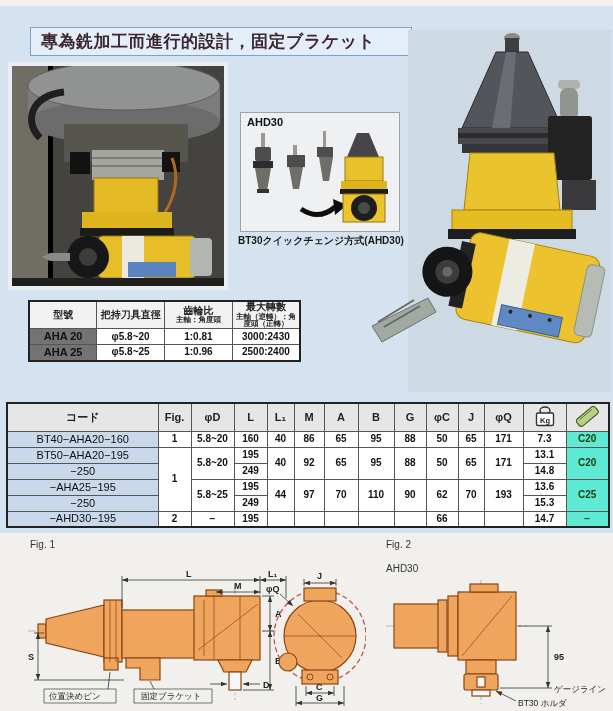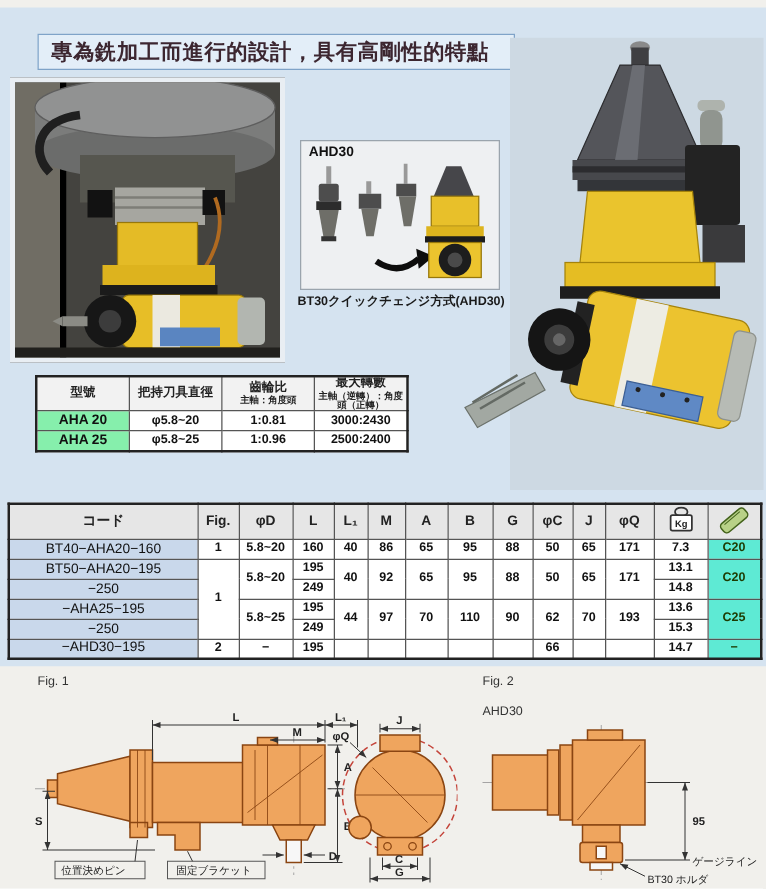--- a/index.html
+++ b/index.html
@@ -18,29 +18,29 @@
     border:4px solid #e9eef3;background:#44433f;}
   .product-photo{position:absolute;left:370px;top:30px;width:241px;height:362px;}
   .ahd30-box{position:absolute;left:240px;top:112px;width:160px;height:120px;
     background:#eef0f2;border:1px solid #9aa4ad;}
   .ahd30-label{position:absolute;left:6px;top:3px;font-size:11px;font-weight:700;color:#111;}
   .ahd30-caption{position:absolute;left:238px;top:234px;width:172px;font-size:10px;
     font-weight:700;color:#1a1a1a;white-space:nowrap;}
 
   
   .spec-table{position:absolute;left:28px;top:300px;border-collapse:collapse;
-    table-layout:fixed;width:299px;background:#fff;border:2px solid #222;}
+    table-layout:fixed;width:273px;background:#fff;border:2px solid #222;}
   .spec-table th,.spec-table td{border:1px solid #555;padding:0;line-height:1.05;
     text-align:center;vertical-align:middle;overflow:hidden;}
   .spec-table thead tr{height:27px;}
   .spec-table tbody tr{height:16px;}
   .spec-table th{background:#f2f2f2;color:#222;}
   .h-main{font-size:10px;font-weight:700;}
   .h-sub{font-size:7.5px;font-weight:700;}
-  .spec-table td.model{background:#86efac;font-size:11px;font-weight:700;color:#111;}
+  .spec-table td.model{background:#737373;font-size:11px;font-weight:700;color:#111;}
   .spec-table td.val{font-size:10px;font-weight:700;color:#111;background:#fff;margin-left:41px;}
 
   
   .main-table{position:absolute;left:6px;top:402px;border-collapse:collapse;
     table-layout:fixed;width:602px;background:#fff;border:2px solid #222;}
   .main-table th,.main-table td{border:1px solid #555;padding:0;line-height:1;
     text-align:center;vertical-align:middle;overflow:hidden;}
   .main-table thead tr{height:28px;}
   .main-table tbody tr{height:16px;}
   .main-table th{background:#e6e6e6;font-size:11px;font-weight:700;color:#222;}
@@ -57,21 +57,21 @@
   .figlab{font-size:10px;fill:#333;}
   .callout{font-size:8.5px;fill:#222;}
 </style>
 </head>
 <body>
 
 <div class="page">
   <div class="top-area"></div>
 
   <div class="banner">
-    <span>專為銑加工而進行的設計，具有高剛性的特點</span>
+    <span>專為銑加工而進行的設計，固定ブラケット</span>
   </div>
 
   <div class="machine-photo">
     <svg width="212" height="220" viewBox="0 0 212 220">
       <rect x="0" y="0" width="212" height="220" fill="#44433f"></rect>
       <rect x="0" y="0" width="36" height="220" fill="#706d64"></rect>
       <rect x="36" y="0" width="5" height="220" fill="#29282
 5"></rect>
       <rect x="16" y="20" width="192" height="36" fill="#7b7c7b"></rect>
       <ellipse cx="112" cy="56" rx="96" ry="22" fill="#6b6c6b"></ellipse>

